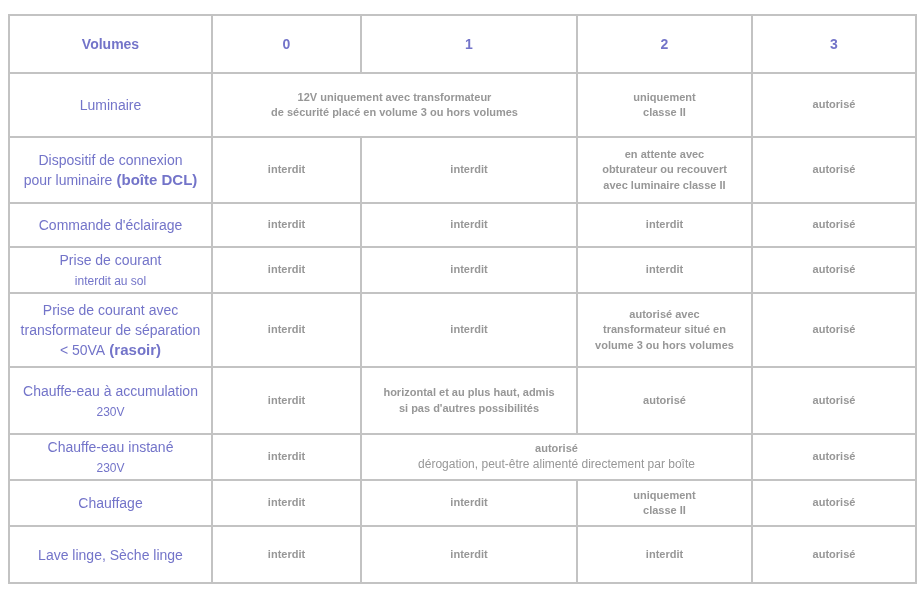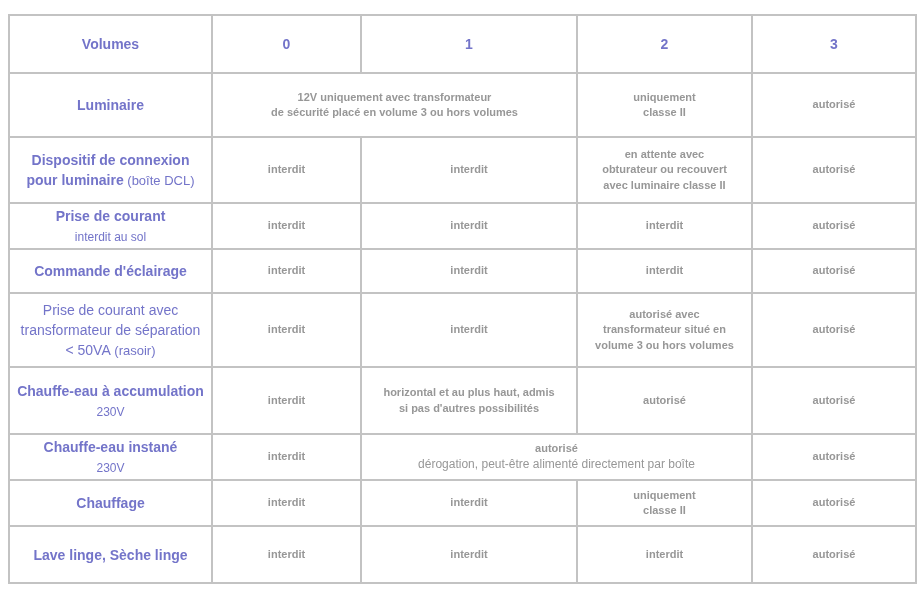--- a/index.html
+++ b/index.html
@@ -53,37 +53,37 @@
 
   th.head{
     color:var(--accent);
     font-weight:bold;
     font-size:14px;
   }
   th.rowlabel{font-weight:normal}
   .lline{line-height:1.25; white-space:nowrap}
   .lline .title{
     color:var(--accent);
+    font-weight:normal;
+    font-size:14px;
+  }
+  .lline .plain{
+    color:var(--accent);
+    font-weight:normal;
+    font-size:12px;
+  }
+  .lline .plainlg{
+    color:var(--accent);
+    font-weight:normal;
+    font-size:14px;
+  }
+  .lline .small{
+    color:var(--accent);
     font-weight:bold;
-    font-size:14px;
-  }
-  .lline .plain{
-    color:var(--accent);
-    font-weight:normal;
-    font-size:12px;
-  }
-  .lline .plainlg{
-    color:var(--accent);
-    font-weight:normal;
-    font-size:14px;
-  }
-  .lline .small{
-    color:var(--accent);
-    font-weight:normal;
-    font-size:13px;
+    font-size:15px;
     text-align:right;
   }
   .cl{
     color:var(--celltext);
     font-size:11px;
     font-weight:normal;
     line-height:1.4;
     white-space:nowrap;
   }
   .cl.b{font-weight:bold}
@@ -142,39 +142,39 @@
             <div class="cl b">en attente avec</div>
             <div class="cl b">obturateur ou recouvert</div>
             <div class="cl b">avec luminaire classe II</div>
           </td>
           <td>
             <div class="cl b">autorisé</div>
           </td>
         </tr>
         <tr>
           <th class="rowlabel">
+            <div class="lline"><span class="title">Commande d'éclairage</span></div>
+          </th>
+          <td>
+            <div class="cl b">interdit</div>
+          </td>
+          <td>
+            <div class="cl b">interdit</div>
+          </td>
+          <td>
+            <div class="cl b">interdit</div>
+          </td>
+          <td>
+            <div class="cl b">autorisé</div>
+          </td>
+        </tr>
+        <tr>
+          <th class="rowlabel">
             <div class="lline"><span class="title">Prise de courant</span></div>
             <div class="lline"><span class="plain">interdit au sol</span></div>
-          </th>
-          <td>
-            <div class="cl b">interdit</div>
-          </td>
-          <td>
-            <div class="cl b">interdit</div>
-          </td>
-          <td>
-            <div class="cl b">interdit</div>
-          </td>
-          <td>
-            <div class="cl b">autorisé</div>
-          </td>
-        </tr>
-        <tr>
-          <th class="rowlabel">
-            <div class="lline"><span class="title">Commande d'éclairage</span></div>
           </th>
           <td>
             <div class="cl b">interdit</div>
           </td>
           <td>
             <div class="cl b">interdit</div>
           </td>
           <td>
             <div class="cl b">interdit</div>
           </td>

